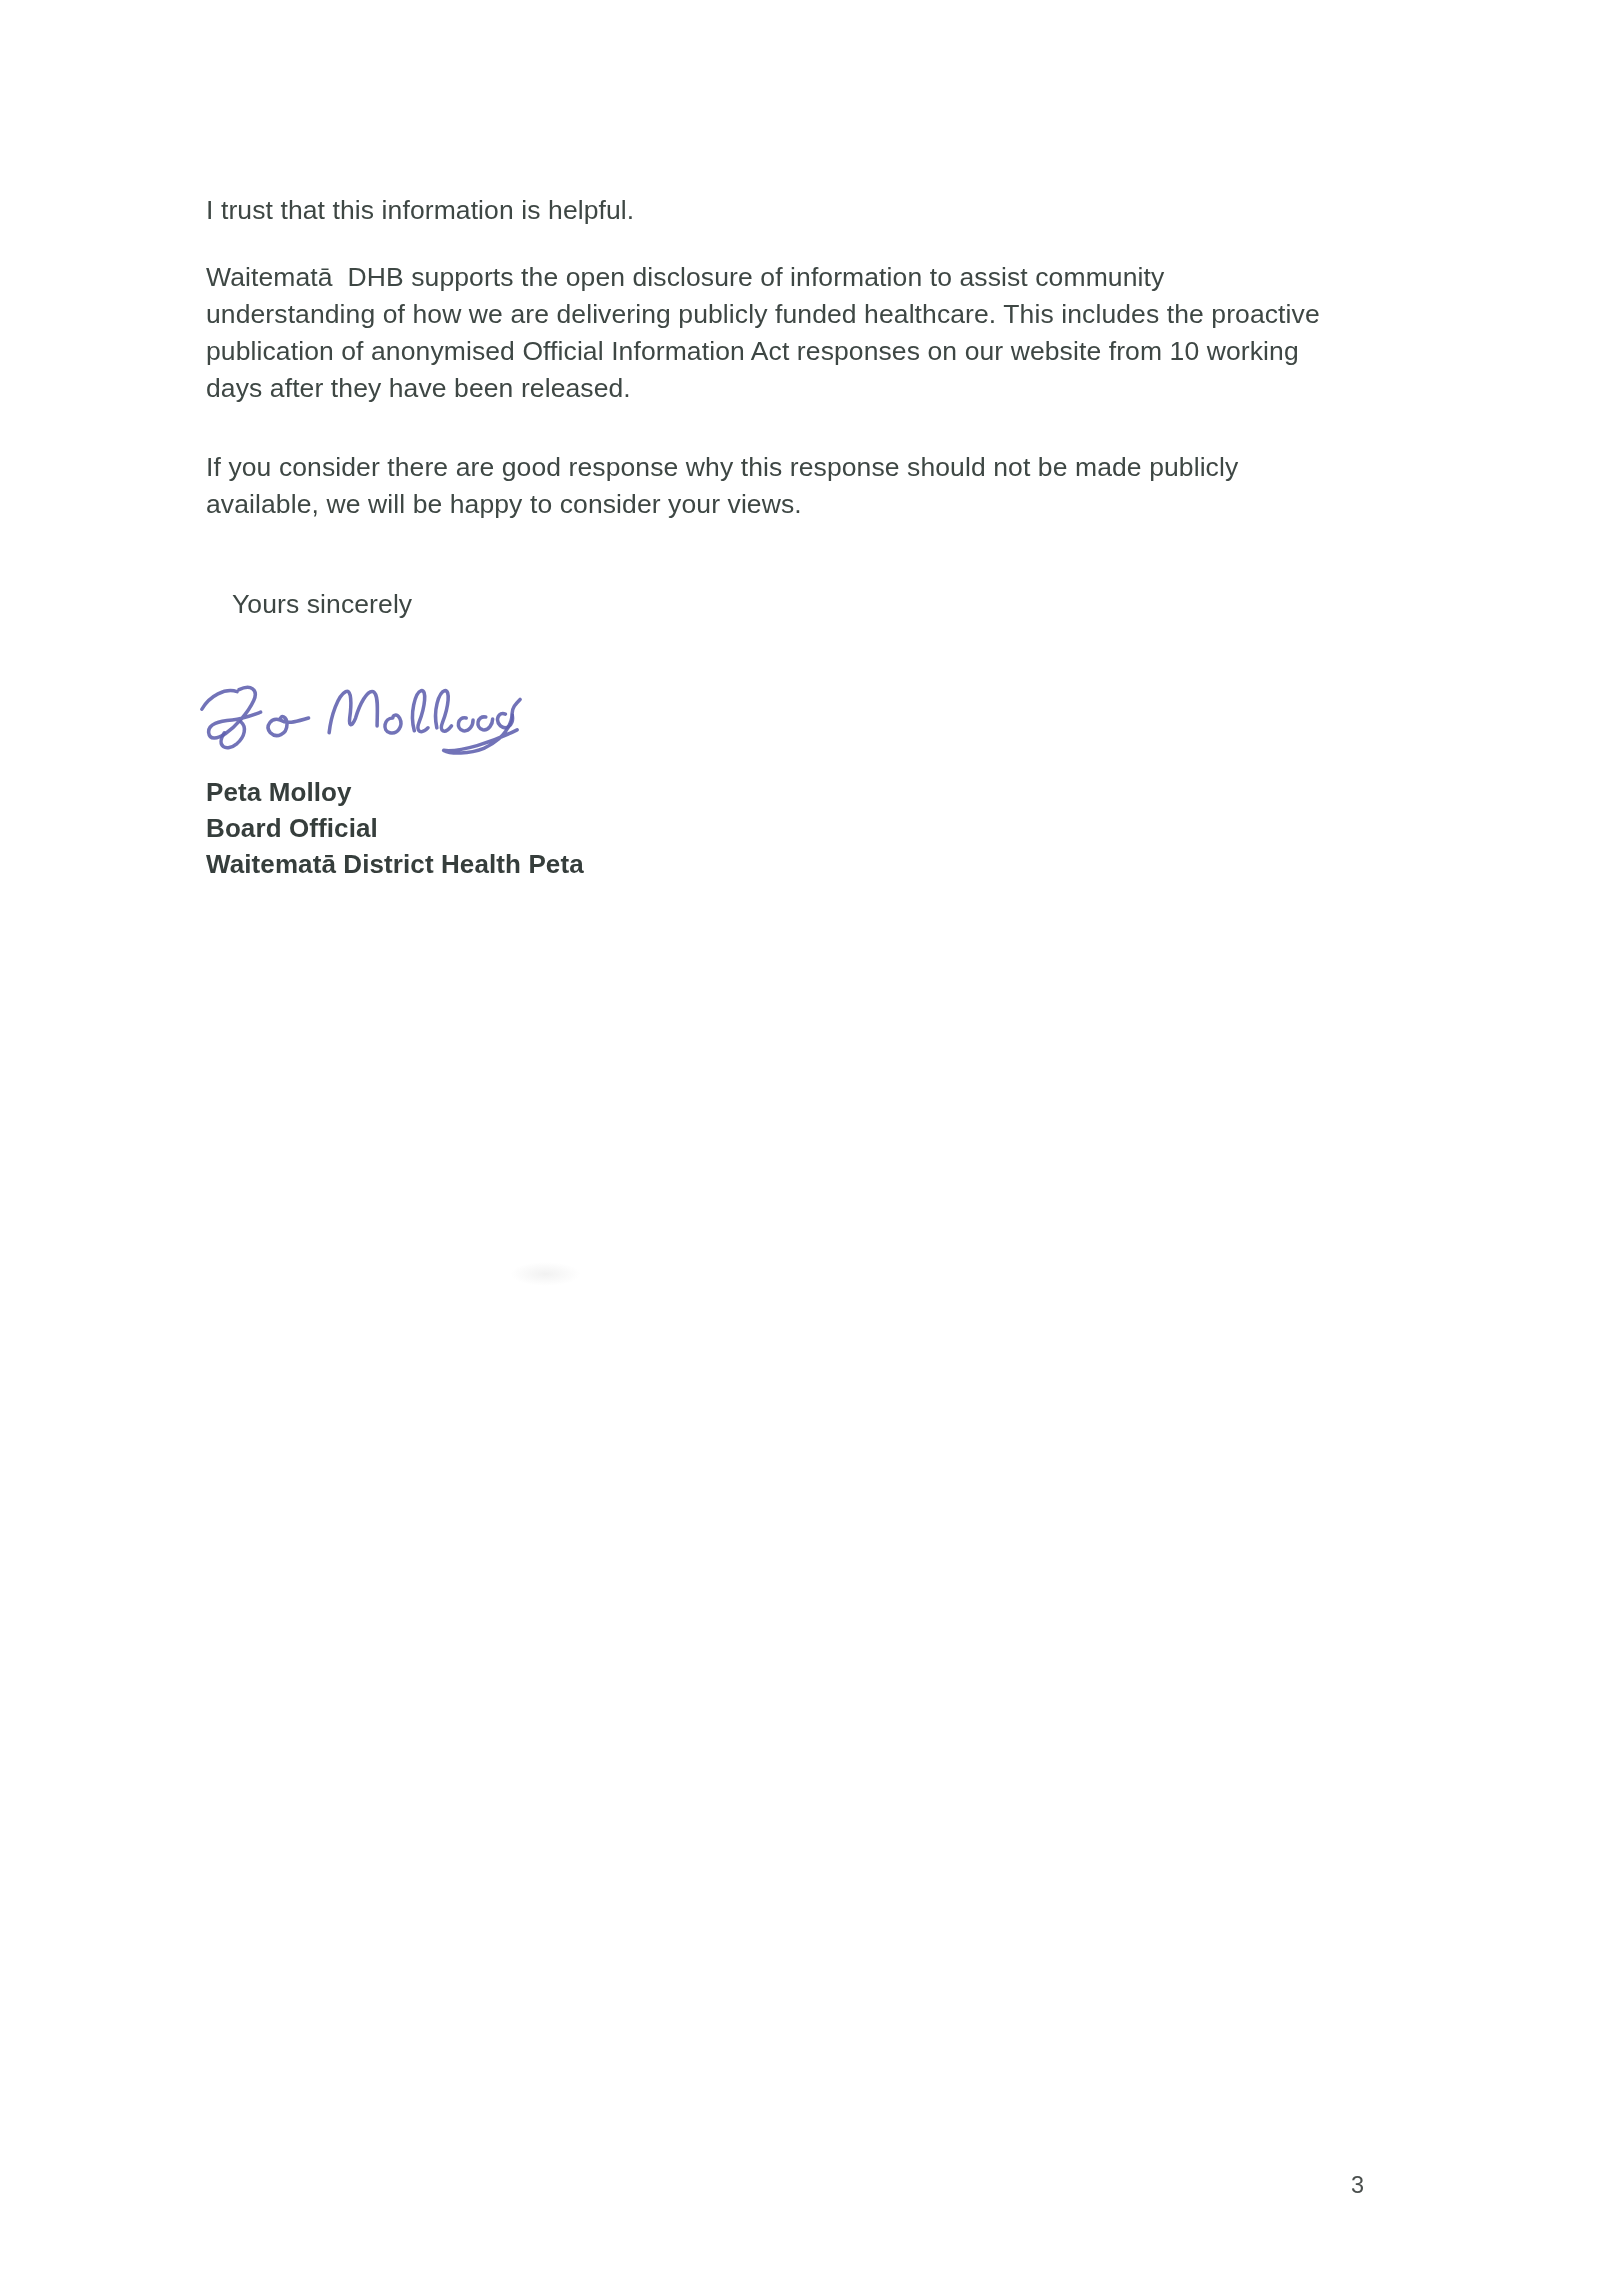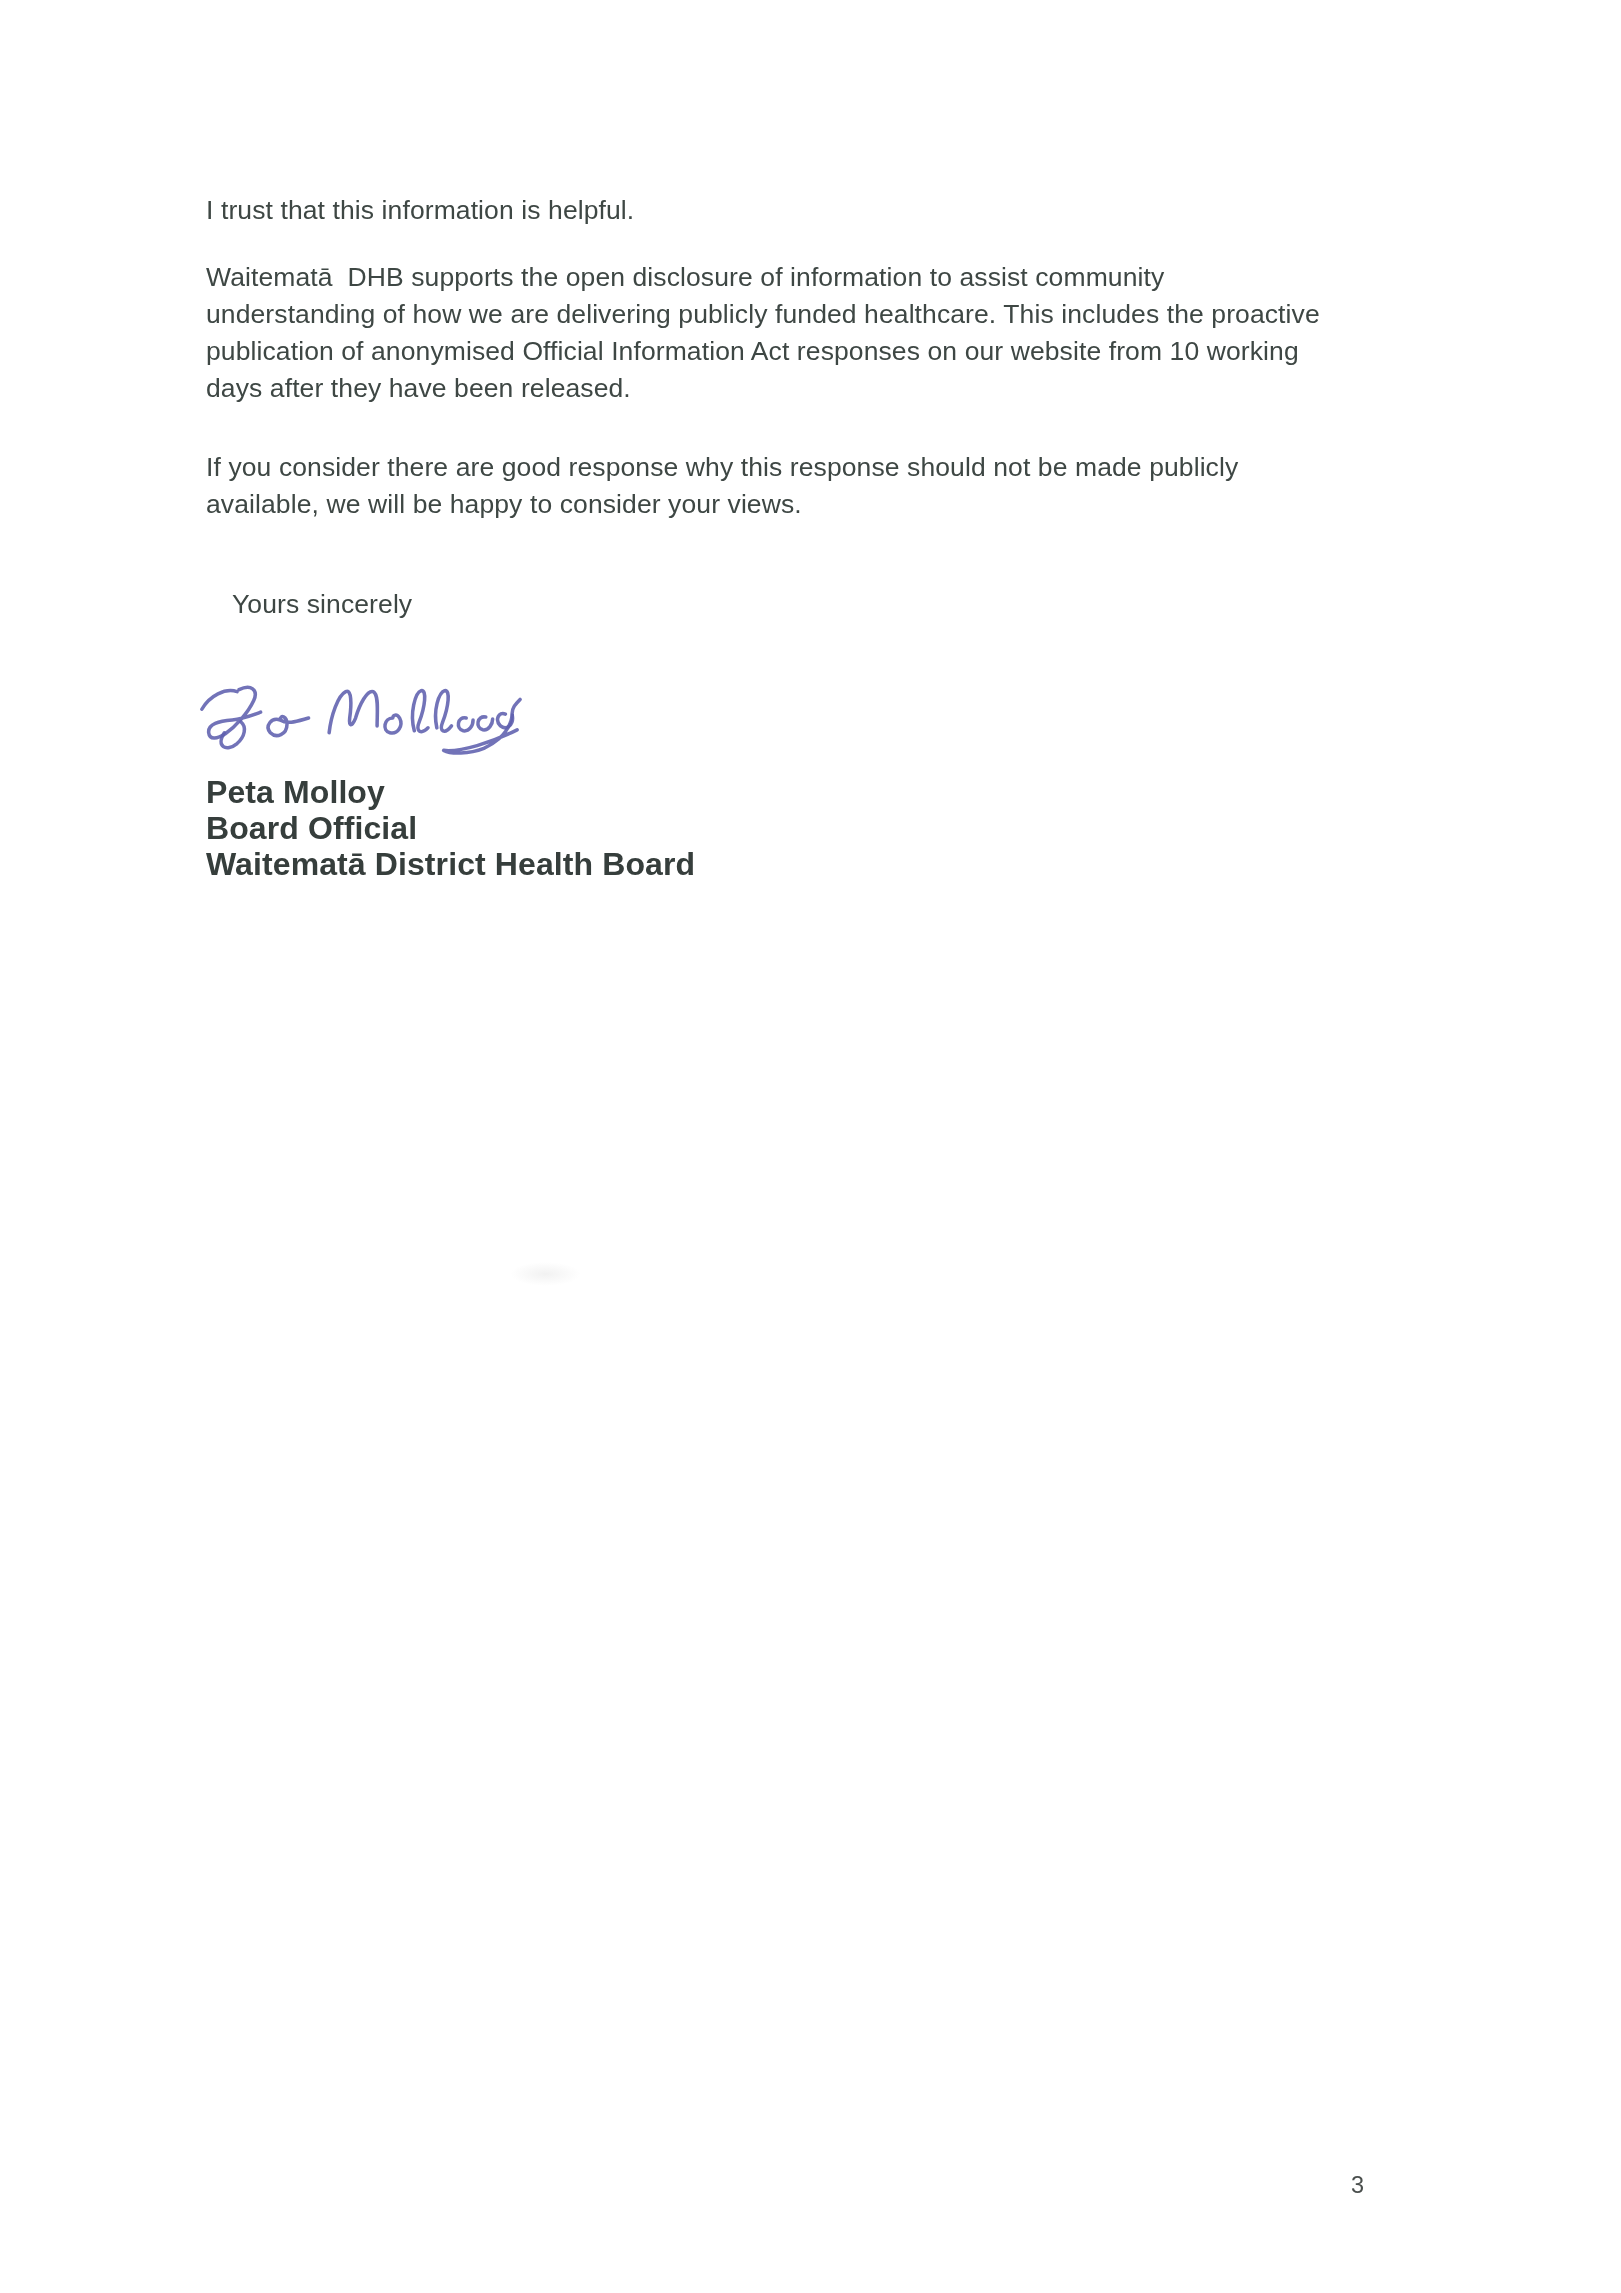--- a/index.html
+++ b/index.html
@@ -47,21 +47,21 @@
     stroke:var(--ink);
     stroke-width:3.6;
     stroke-linecap:round;
     stroke-linejoin:round;
     opacity:.88;
   }
   .signatory{
     position:absolute;
     left:206px;
     top:774px;
-    font-size:32px;
+    font-size:26px;
     line-height:36px;
     font-weight:700;
     color:var(--bold-text);
     letter-spacing:0.1px;
   }
   .page-number{
     position:absolute;
     left:1351px;
     top:2172px;
     font-size:23.5px;
@@ -114,21 +114,21 @@
       <path d="M298,44 C289,42 287,55 295,57 C301,58 305,51 305,46"></path>
 
       <path d="M318,41 C311,38 307,47 313,53 C319,58 327,52 325,42 C324,35 329,30 333,26"></path>
       <path d="M325,42 C323,56 313,68 296,76 C281,82 262,82 255,78 C272,80 304,70 330,57"></path>
     </svg>
   </div>
 
   <div class="signatory">
     <div>Peta Molloy</div>
     <div>Board Official</div>
-    <div>Waitematā District Health Board</div>
+    <div>Waitematā District Health Peta</div>
   </div>
 
   <div class="smudge"></div>
 
   <div class="page-number">3</div>
 
 </div>
 
 
 </body></html>

